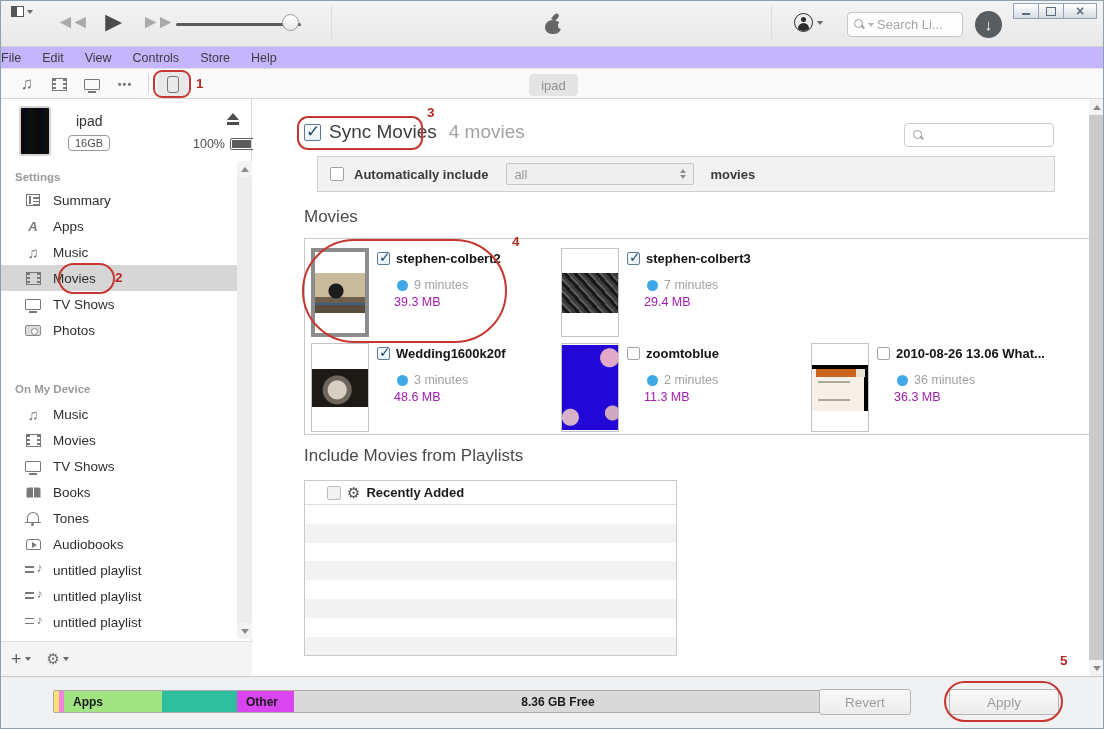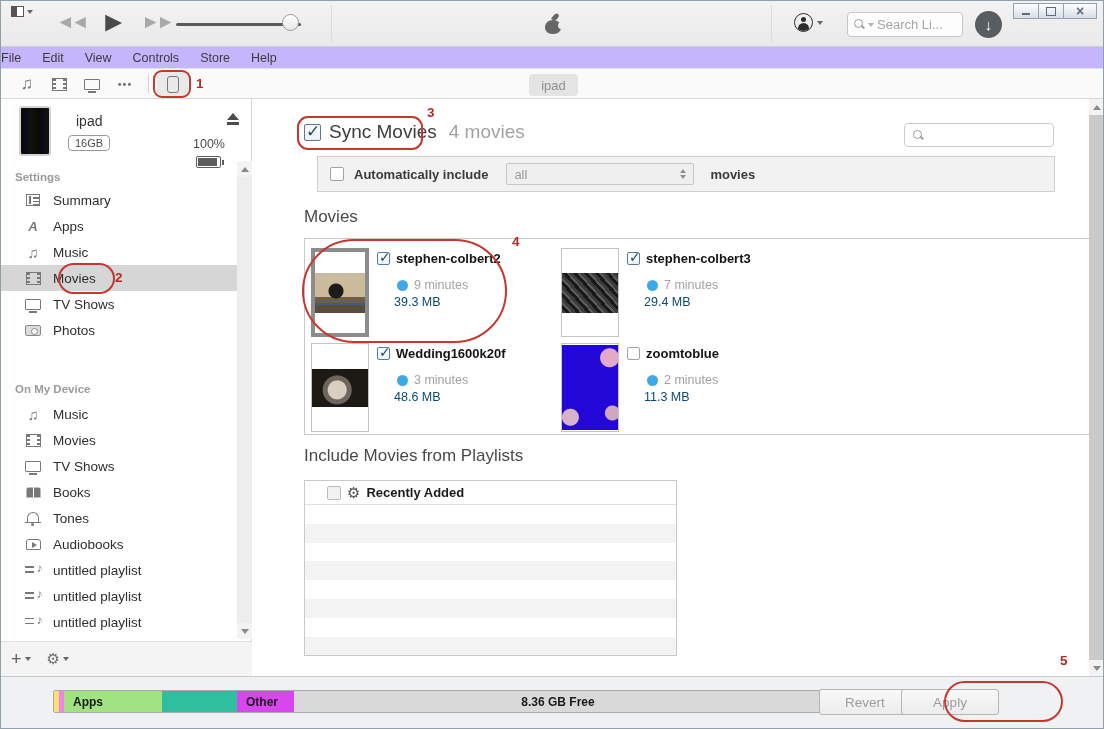--- a/index.html
+++ b/index.html
@@ -73,21 +73,21 @@
   #sidebar { position:absolute; left:0; top:98px; width:251px; height:577px; background:#fff; border-right:1px solid #d5d5d5; }
   #dev-img { position:absolute; left:18px; top:7px; width:32px; height:50px; border:2px solid #d4d4d4; border-radius:3px;
     background:repeating-linear-gradient(90deg,#d4524a 0 4px,#4aa3d4 4px 8px,#e8c24a 8px 12px,#55b368 12px 16px),#15151f;
     background-size:100% 4px, 100%; background-repeat:repeat-y; background-position:0 6px; background-blend-mode:multiply; }
   #dev-name { position:absolute; left:75px; top:14px; font-size:14px; color:#333; }
   .ic-eject { position:absolute; left:225px; top:14px; width:14px; height:12px; }
   .ic-eject::before { content:""; position:absolute; left:1px; top:0; border-left:6px solid transparent; border-right:6px solid transparent; border-bottom:7px solid #4c4c4c; }
   .ic-eject::after { content:""; position:absolute; left:1px; top:9px; width:12px; height:2.5px; background:#4c4c4c; }
   #dev-cap { position:absolute; left:67px; top:36px; border:1px solid #9a9a9a; border-radius:4px; padding:1px 6px;
     font-size:11px; color:#4c4c4c; }
-  #dev-batt { position:absolute; left:192px; top:38px; display:flex; align-items:center; gap:5px; font-size:12.5px; color:#4c4c4c;flex-direction:column; }
+  #dev-batt { position:absolute; left:192px; top:38px; display:flex; align-items:center; gap:5px; font-size:12.5px; color:#4c4c4c; }
   .ic-batt { position:relative; width:25px; height:12px; border:1px solid #5c5c5c; border-radius:2px; }
   .ic-batt::before { content:""; position:absolute; left:1px; top:1px; bottom:1px; width:19px; background:#5c5c5c; }
   .ic-batt::after { content:""; position:absolute; right:-4px; top:3px; width:2.5px; height:5px; background:#5c5c5c; }
   .sb-header { position:absolute; left:14px; font-size:11.5px; font-weight:bold; color:#9b9b9b; }
   .sb-list { position:absolute; left:0; width:236px; }
   .sb-item { position:relative; height:26px; display:flex; align-items:center; cursor:default; }
   .sb-item.selected { background:#d6d6d6; }
   .sb-icon { position:absolute; left:22px; width:20px; display:flex; justify-content:center; color:#787878; }
   .sb-label { position:absolute; left:52px; font-size:13.5px; color:#2e2e2e; white-space:nowrap; }
   .ic-summary { width:14px; height:12px; border:1px solid #787878;
@@ -165,41 +165,41 @@
   .pic-doc { height:46px; background:
     linear-gradient(#000 0 8%,transparent 8%) 0 0/100% 100%,
     linear-gradient(90deg,transparent 0 8%, #c8641e 8% 78%, #e8e0d0 78% 95%, transparent 95%) 0 2px/100% 10px no-repeat,
     repeating-linear-gradient(to bottom,transparent 0 16px,#b0a894 16px 18px) 6px 0/32px 100% no-repeat,
     linear-gradient(#000,#000) 100% 0/4px 100% no-repeat,#f5f1e8; }
   .minfo { padding-top:3px; min-width:0; }
   .mline1 { display:flex; align-items:center; gap:6px; }
   .mtitle { font-weight:bold; font-size:13px; color:#141414; white-space:nowrap; }
   .mline2 { display:flex; align-items:center; gap:6px; margin:12px 0 0 20px; color:#a2a2a2; font-size:12.5px; }
   .dot { width:11px; height:11px; border-radius:50%; background:#3fa9e8; flex:0 0 auto; }
-  .mline3 { margin:3px 0 0 17px; color:#0c4a6e; font-size:12.5px; }
+  .mline3 { margin:3px 0 0 17px; color:#a21caf; font-size:12.5px; }
   #pl-box { position:absolute; left:51px; top:381px; width:373px; height:176px; border:1px solid #c9c9c9; background:#fff; }
   #pl-head { height:24px; border-bottom:1px solid #dedede; display:flex; align-items:center; gap:6px; padding-left:22px; }
   .g-gear-dark { font-size:15px; color:#4e4e4e; }
   .g-gear-dark::after { content:"⚙"; }
   #pl-head .pl-label { font-weight:bold; font-size:13px; color:#1a1a1a; }
   .stripe { height:18.8px; }
   .stripe:nth-child(odd) { background:#f3f3f3; }
   
   #vscroll { position:absolute; left:1088px; top:98px; width:15px; height:577px; background:#cacaca; }
   
   #footer { position:absolute; left:0; top:675px; width:1104px; height:54px; background:#f0f1f2; border-top:1px solid #c8c8c8; }
   #capbar { position:absolute; left:52px; top:13px; width:770px; height:23px; border:1px solid #aaa; border-radius:2px;
     overflow:hidden; display:flex; background:#d9d9d9; }
   .seg { height:100%; display:flex; align-items:center; padding-left:9px; font-size:12px; font-weight:bold; color:#1a1a1a; }
   #seg-free { flex:1; justify-content:center; padding-left:0; }
   .btn { position:absolute; top:12px; height:26px; border:1px solid #b6b6b6; border-radius:3px;
     background:linear-gradient(#f9f9f9,#ececec); color:#9c9c9c; font-size:13.5px;
     display:flex; align-items:center; justify-content:center; }
   #revert-btn { left:818px; width:92px; }
-  #apply-btn { left:900px; width:98px; }
+  #apply-btn { left:948px; width:110px; }
   
   .ann { position:absolute; border:2px solid #c53730; pointer-events:none; }
   .ann-num { position:absolute; color:#b52a22; font-weight:bold; font-size:13.5px; pointer-events:none; }
   #ann1 { left:152px; top:69px; width:38px; height:28px; border-radius:9px; }
   #num1 { left:195px; top:75px; }
   #ann2 { left:57px; top:262px; width:57px; height:31px; border-radius:16px; }
   #num2 { left:114px; top:269px; }
   #ann3 { left:296px; top:115px; width:126px; height:34px; border-radius:11px; }
   #num3 { left:426px; top:104px; }
   #ann4 { left:301px; top:238px; width:205px; height:104px; border-radius:52px; }
@@ -493,20 +493,36 @@
               <span class="cb sm"></span>
               <span class="mtitle">zoomtoblue</span>
             </div>
           <div class="mline2">
               <span class="dot"></span>
               <span>2 minutes</span>
             </div>
           <div class="mline3">11.3 MB</div>
         </div>
       </div>
+      <div class="movie" style="left:506px;top:104px">
+        <div class="thumb">
+            <div class="pic pic-doc"></div>
+          </div>
+        <div class="minfo">
+          <div class="mline1">
+              <span class="cb sm"></span>
+              <span class="mtitle">2010-08-26 13.06 What...</span>
+            </div>
+          <div class="mline2">
+              <span class="dot"></span>
+              <span>36 minutes</span>
+            </div>
+          <div class="mline3">36.3 MB</div>
+        </div>
+      </div>
     </div>
 
     <div class="sec-header" style="top:347px">Include Movies from Playlists</div>
 
     <div id="pl-box">
       <div id="pl-head">
         <span class="cb soft" style="width:14px;height:14px"></span>
         <span class="g-gear-dark"></span>
         <span class="pl-label">Recently Added</span>
       </div>

